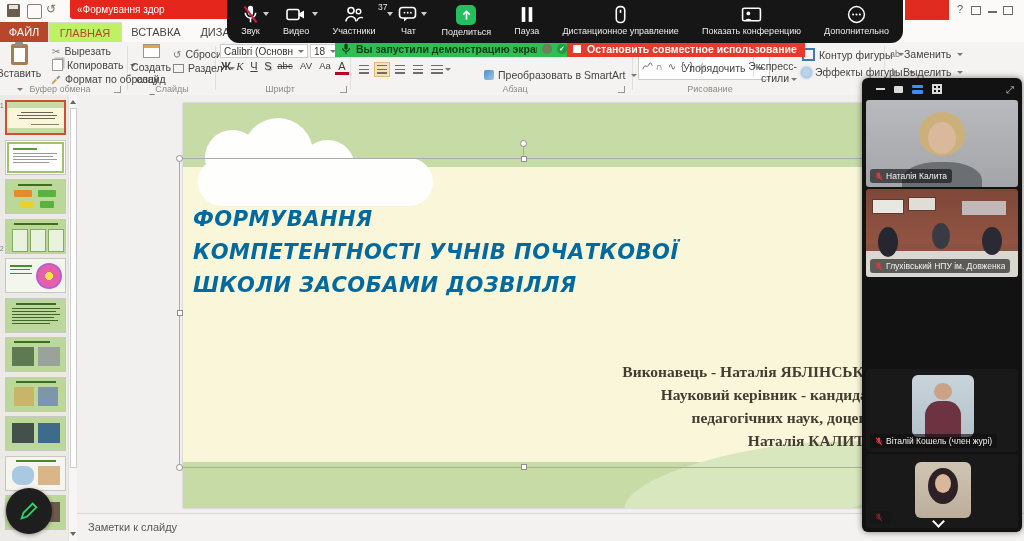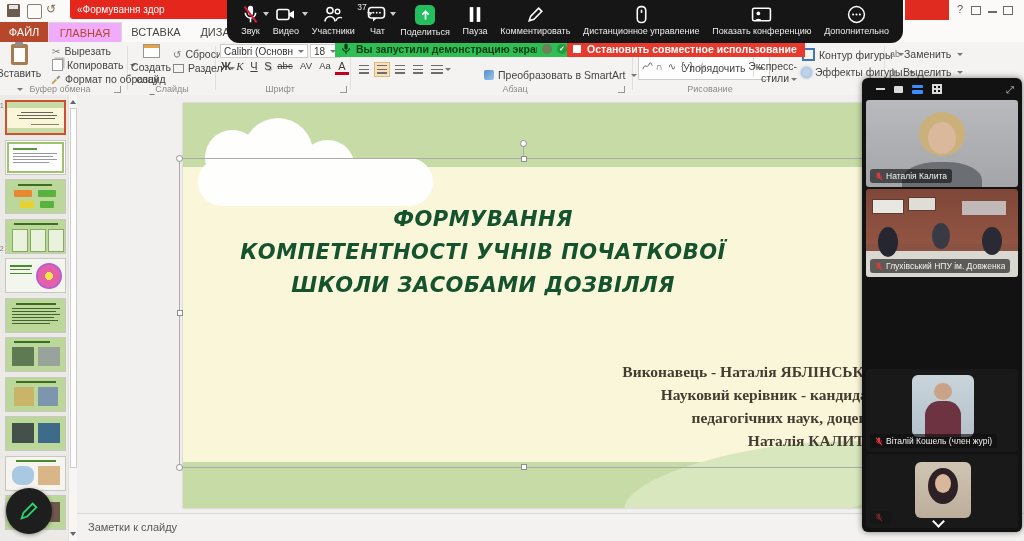--- a/index.html
+++ b/index.html
@@ -19,21 +19,21 @@
   .red-block{position:absolute;left:905px;top:0;width:44px;height:20px;background:#df2b20;}
   .win-ctl{position:absolute;top:3px;font-size:11px;color:#5a5a5a;width:14px;text-align:center;}
   .win-sq{position:absolute;top:6px;width:8px;height:7px;border:1px solid #6a6a6a;}
   .win-line{position:absolute;top:11px;width:9px;height:1.5px;background:#6a6a6a;}
   .signin{position:absolute;left:993px;top:27px;font-size:10.5px;color:#3d3d3d;}
 
   
   .tabs{position:absolute;left:0;top:22px;width:1024px;height:20px;background:#fbfaf8;}
   .tab{position:absolute;top:0;height:20px;line-height:20px;text-align:center;font-size:11px;color:#454545;}
   .tab-file{background:#b7472a;color:#fff;}
-  .tab-active{background:#f0abfc;color:#b7472a;border:1px solid #dcd8d2;border-bottom:none;box-sizing:border-box;}
+  .tab-active{background:#bef264;color:#b7472a;border:1px solid #dcd8d2;border-bottom:none;box-sizing:border-box;}
 
   
   .ribbon{position:absolute;left:0;top:42px;width:1024px;height:53px;background:#f5f3f1;border-bottom:1px solid #d7d4cf;}
   .rsep{position:absolute;top:4px;width:1px;height:44px;background:#e2dfda;}
   .rbtn{position:absolute;display:flex;align-items:center;gap:4px;font-size:10.5px;color:#444;white-space:nowrap;cursor:default;}
   .grp-label{position:absolute;top:42px;font-size:9px;color:#8d8a85;text-align:center;}
   .launcher{position:absolute;top:44px;width:6px;height:6px;border-right:1px solid #9a968f;border-bottom:1px solid #9a968f;}
   .crt{display:inline-block;width:0;height:0;border-left:3px solid transparent;border-right:3px solid transparent;border-top:3.5px solid #777;vertical-align:middle;margin-left:2px;}
   .mini-ico{display:inline-block;width:11px;height:11px;position:relative;}
   .combo{position:absolute;background:#fff;border:1px solid #cfccc6;font-size:10px;color:#333;
@@ -80,23 +80,23 @@
   .sb-arrow{position:absolute;left:1px;width:0;height:0;border-left:3.5px solid transparent;border-right:3.5px solid transparent;}
   .line{background:#9aa58c;height:1.5px;position:absolute;}
 
   
   .canvas-bg{position:absolute;left:77px;top:95px;width:947px;height:418px;background:#f1f0ee;}
   .slide{position:absolute;left:183px;top:103px;width:720px;height:405px;background:#faf6da;overflow:hidden;box-shadow:0 0 2px rgba(0,0,0,.25);}
   .band-top{position:absolute;left:0;top:0;width:720px;height:64px;background:#c6dba6;}
   .band-bottom{position:absolute;left:0;top:359px;width:720px;height:46px;background:#c6dba6;}
   .swirl{position:absolute;left:440px;top:344px;width:300px;height:78px;background:#d9e7bf;border-radius:50%;transform:rotate(-9deg);}
   .cloud-part{position:absolute;background:#fefefc;border-radius:50%;}
-  .slide-title{position:absolute;left:10px;top:100px;width:580px;text-align:center;
+  .slide-title{position:absolute;left:10px;top:100px;width:580px;
      font-family:"DejaVu Sans",sans-serif;font-weight:bold;font-style:italic;
-     font-size:21px;line-height:33px;color:#14532d;letter-spacing:.5px;}
+     font-size:21px;line-height:33px;color:#0369a1;letter-spacing:.5px;}
   .slide-credits{position:absolute;left:217px;top:257px;right:28px;text-align:right;
      font-family:"Liberation Serif",serif;font-weight:bold;font-size:15.5px;line-height:23px;color:#433c30;}
   .sel-rect{position:absolute;left:179px;top:158px;width:688px;height:308px;border:1px solid #ababab;z-index:2;pointer-events:none;}
   .hdl{position:absolute;background:#fff;border:1px solid #8f8f8f;box-sizing:border-box;}
   .hdl-c{width:7px;height:7px;border-radius:50%;}
   .hdl-s{width:6px;height:6px;}
   .rot-stem{position:absolute;left:343px;top:-12px;width:1px;height:12px;background:#ababab;}
 
   
   .notes{position:absolute;left:77px;top:513px;width:947px;height:28px;background:#f3f2f0;border-top:1px solid #d9d7d3;}
@@ -485,26 +485,20 @@
       <div class="tb-label">Поделиться</div>
     </div>
     <div class="tb-item">
       <svg width="16" height="19" viewBox="0 0 14 18">
         <rect x="2" y="2" width="3.4" height="14" fill="#fff"></rect>
           <rect x="8.6" y="2" width="3.4" height="14" fill="#fff"></rect>
       </svg>
       <div class="tb-label">Пауза</div>
     </div>
     <div class="tb-item">
-      <svg width="19" height="19" viewBox="0 0 18 18">
-        <path d="M3 15 L4.5 10.5 L12 3 L15 6 L7.5 13.5 Z" fill="none" stroke="#fff" stroke-width="1.5"></path>
-      </svg>
-      <div class="tb-label">Комментировать</div>
-    </div>
-    <div class="tb-item">
       <svg width="15" height="19" viewBox="0 0 14 18">
         <rect x="3" y="1.5" width="8" height="15" rx="3.5" fill="none" stroke="#fff" stroke-width="1.5"></rect>
         <line x1="7" y1="4.5" x2="7" y2="7.5" stroke="#fff" stroke-width="1.5"></line>
       </svg>
       <div class="tb-label">Дистанционное управление</div>
     </div>
     <div class="tb-item">
       <svg width="21" height="19" viewBox="0 0 20 18">
         <rect x="1.5" y="3" width="17" height="12" rx="1.5" fill="none" stroke="#fff" stroke-width="1.5"></rect>
         <circle cx="7" cy="8" r="1.8" fill="#fff"></circle>

